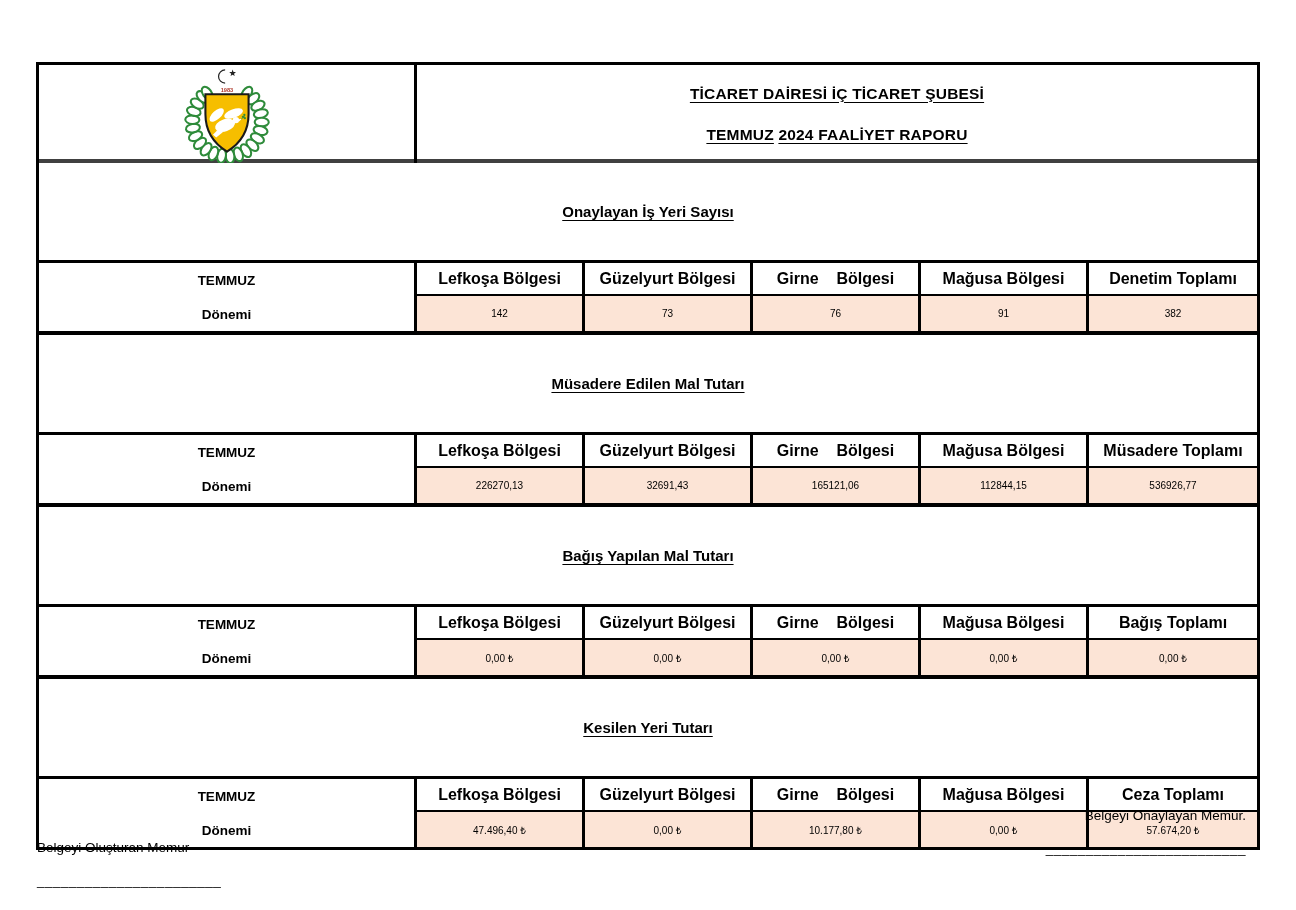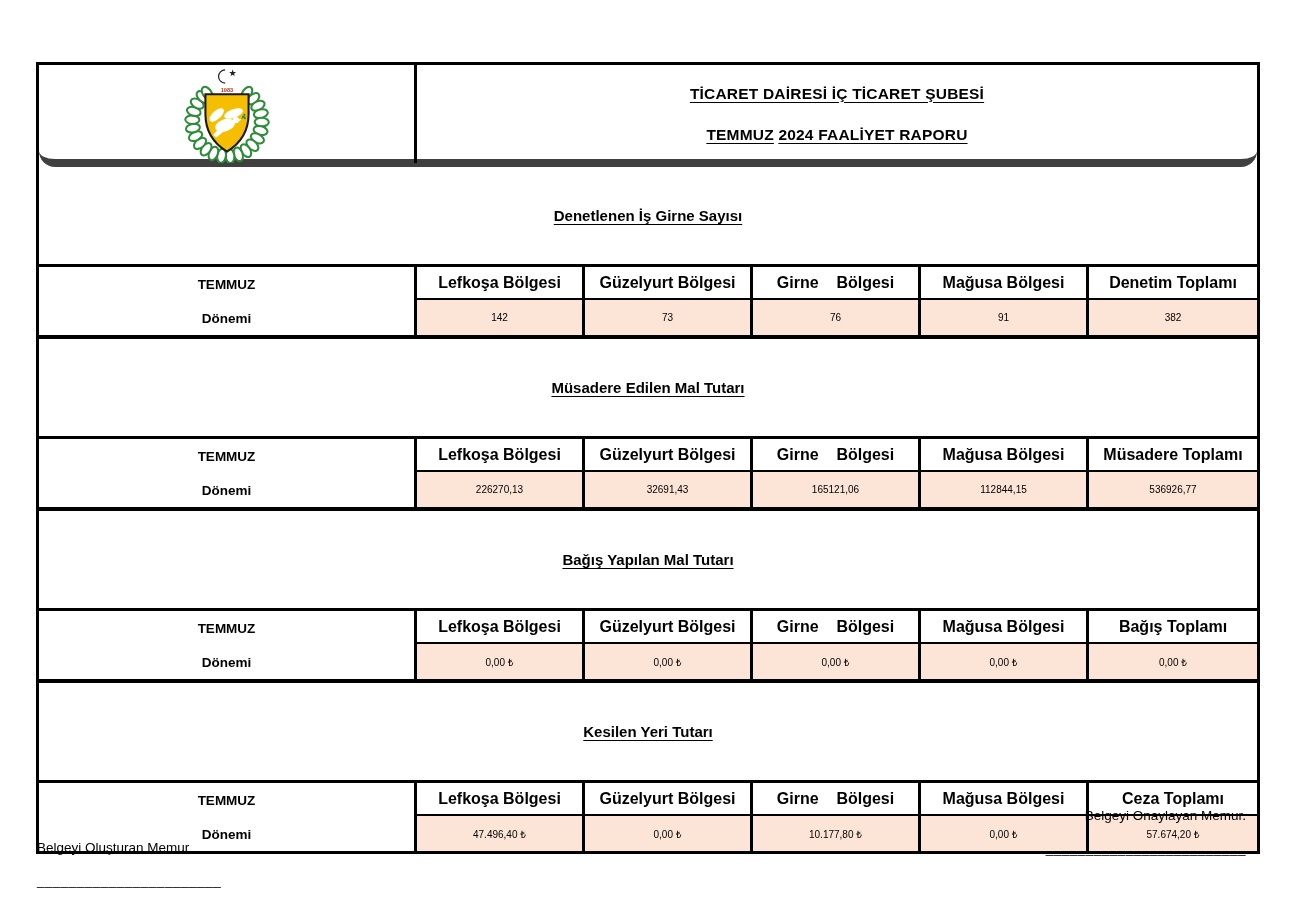--- a/index.html
+++ b/index.html
@@ -7,22 +7,21 @@
     position:relative;width:1296px;height:910px;background:#ffffff;
     font-family:"Liberation Sans", sans-serif;color:#000;overflow:hidden;
   }
   .page{
     position:absolute;left:36px;top:62px;width:1224px;
     box-sizing:border-box;border:3px solid #000;background:#fff;
   }
   
   .header-band{
     display:grid;grid-template-columns:378px 1fr;height:94px;
-    border-bottom:8px solid #404040;
-    border-radius:16px;
+    border-bottom:4px solid #404040;
   }
   .logo-cell{
     border-right:3px solid #000;display:flex;align-items:center;justify-content:center;
   }
   .title-cell{
     display:flex;flex-direction:column;align-items:center;justify-content:center;gap:23px;
   }
   .title-line{font-size:15.5px;font-weight:bold;letter-spacing:.2px;}
   .u{text-decoration:underline;text-underline-offset:3px;}
   
@@ -119,21 +118,21 @@
         <div class="title-line">
           <span class="u">TİCARET DAİRESİ İÇ TİCARET ŞUBESİ</span>
         </div>
         <div class="title-line">
           <span class="u">TEMMUZ</span>&nbsp;<span class="u">2024 FAALİYET RAPORU</span>
         </div>
       </div>
     </div>
 
     <div class="sec-title">
-      <span>Denetlenen İş Girne Sayısı</span>
+      <span>Onaylayan İş Yeri Sayısı</span>
     </div>
     <div class="tbl">
       <div class="label-cell">
         <div class="label-half">TEMMUZ</div>
         <div class="label-half">Dönemi</div>
       </div>
       <div class="cell hdr">Lefkoşa Bölgesi</div>
       <div class="cell hdr">Güzelyurt Bölgesi</div>
       <div class="cell hdr">Girne    Bölgesi</div>
       <div class="cell hdr">Mağusa Bölgesi</div>

